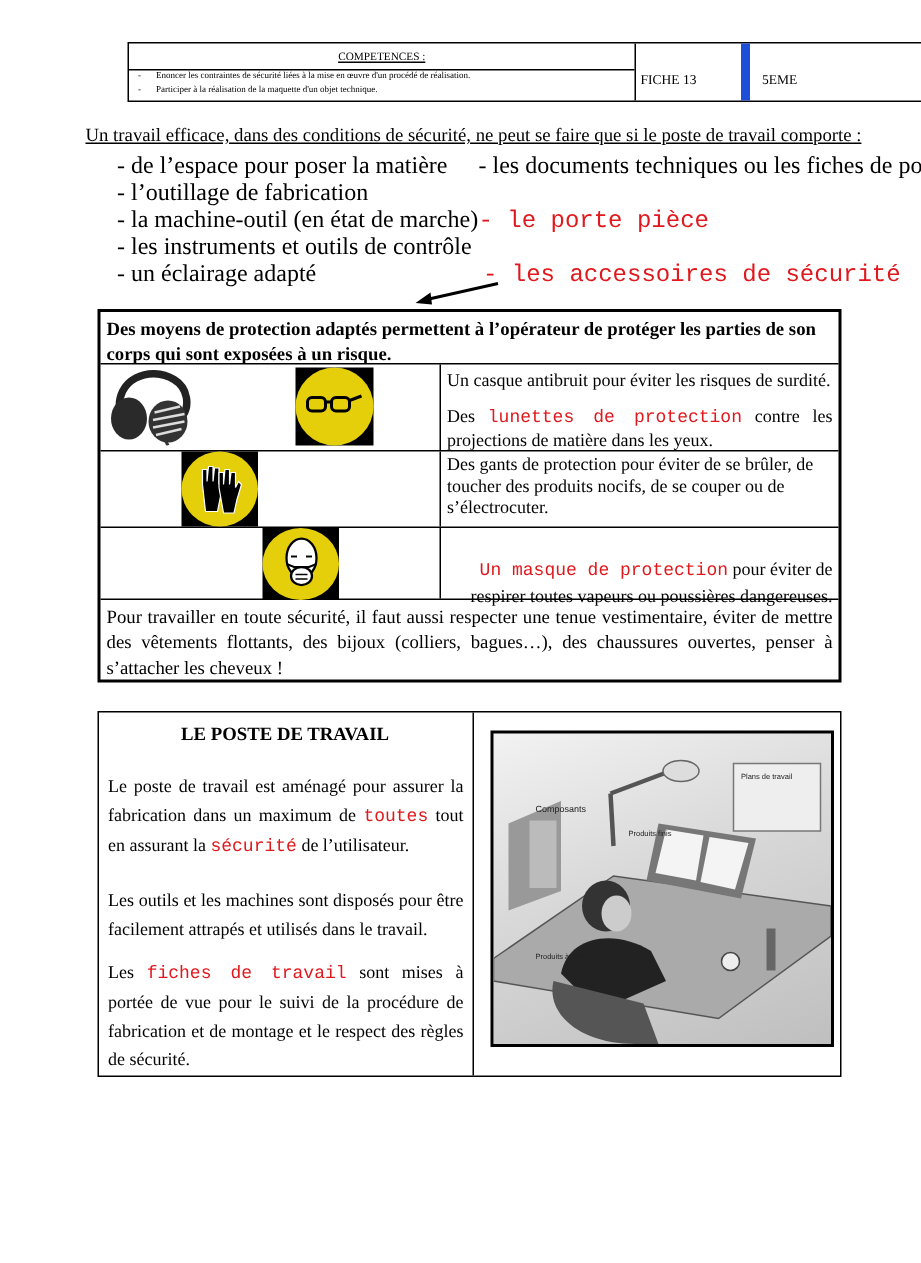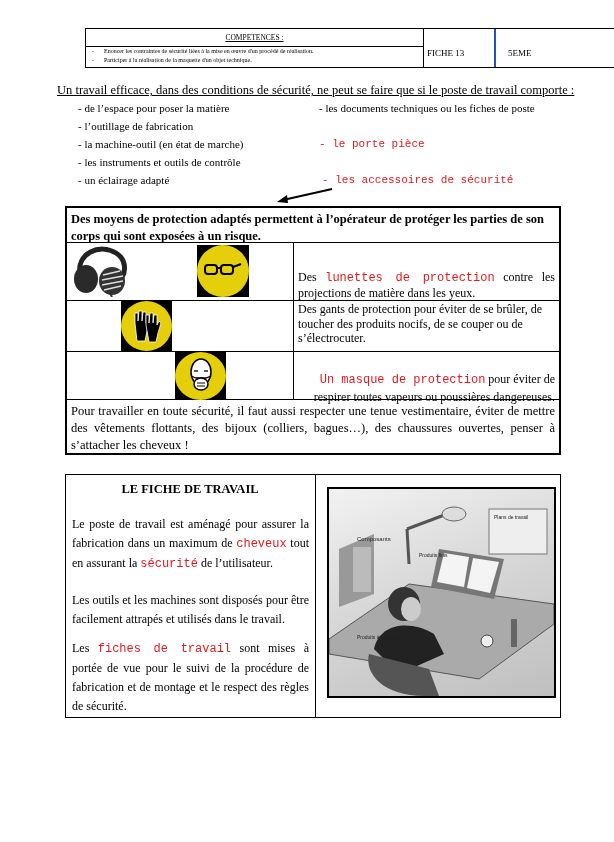--- a/index.html
+++ b/index.html
@@ -8,29 +8,29 @@
   .red { color:#e0191e;font-family:Liberation Mono, monospace; }
 
   
   #hdr { left:85px; top:28px; width:572px; height:40px; border:1px solid #000; box-sizing:border-box;text-decoration:underline; }
   #hdr .c1 { position:absolute; left:0; top:0; width:337px; height:38px; border-right:1px solid #000; }
   #hdr .c1top { height:17px; border-bottom:1px solid #000; text-align:center; font-size:7.5px; line-height:17px; }
   #hdr .c1top span { text-decoration:underline; }
   #hdr .c1 ul { margin:0; padding:0; list-style:none; font-size:6px; line-height:8.5px; }
   #hdr .c1 li { padding-left:18px; position:relative; }
   #hdr .c1 li::before { content:"-"; position:absolute; left:6px; }
-  #hdr .c2 { position:absolute; left:337px; top:0; width:71px; height:38px; border-right:2px solid #1d4ed8; }
+  #hdr .c2 { position:absolute; left:337px; top:0; width:71px; height:38px; border-right:6px solid #1d4ed8; }
   #hdr .c2 span, #hdr .c3 span { position:absolute; top:19px; font-size:9px; }
   #hdr .c2 span { left:4px; }
   #hdr .c3 { position:absolute; left:408px; top:0; width:65px; height:38px; }
   #hdr .c3 span { left:14px; }
 
   
   #intro-title { left:57px; top:83px; font-size:12.5px; text-decoration:underline; white-space:nowrap; }
-  .li { font-size:11px; white-space:nowrap; }
+  .li { font-size:16px; white-space:nowrap; }
 
   
   #arrow { left:275px; top:186px; }
 
   
   #prot { left:65px; top:206px; width:496px; height:249px; border:2px solid #000; box-sizing:border-box; }
   .row { position:absolute; left:0; width:492px; border-bottom:1px solid #000; box-sizing:border-box; }
   .row .imgcell { position:absolute; left:0; top:0; width:227px; height:100%; border-right:1px solid #000; box-sizing:border-box; }
   .row .txt { position:absolute; left:231px; right:4px; font-size:12px; line-height:14.5px; text-align:justify; }
   #r0 { top:0; height:35px;font-weight:bold; }
@@ -107,20 +107,21 @@
       <div class="picto" style="left:130px;top:2px;width:52px;height:52px">
         <div class="disc"></div>
         <svg style="position:absolute;left:6px;top:16px" width="40" height="18" viewBox="0 0 40 18">
           <rect x="2" y="4" width="12" height="9" rx="3" fill="none" stroke="#000" stroke-width="2"></rect>
           <rect x="18" y="4" width="12" height="9" rx="3" fill="none" stroke="#000" stroke-width="2"></rect>
           <line x1="14" y1="7" x2="18" y2="7" stroke="#000" stroke-width="2"></line>
           <path d="M30 6 L38 3" stroke="#000" stroke-width="2"></path>
         </svg>
       </div>
     </div>
+    <div class="txt" style="top:3px">Un casque antibruit pour éviter les risques de surdité.</div>
     <div class="txt" style="top:27px"><span>Des </span><span class="red">lunettes de protection</span><span> contre les projections de matière dans les yeux.</span></div>
   </div>
 
   <div class="row" id="r2">
     <div class="imgcell">
       <div class="picto" style="left:54px;top:0;width:51px;height:50px">
         <div class="disc"></div>
         <svg style="position:absolute;left:11px;top:8px" width="30" height="34" viewBox="0 0 30 34">
           <path d="M3 14 L3 4 L6 4 L6 12 L7 2 L10 2 L10 12 L11 3 L14 3 L14 14 L16 10 L18 12 L15 22 L13 32 L5 32 Z" fill="#000" stroke="#fff" stroke-width="0.8"></path>
           <path d="M14 16 L14 6 L17 6 L17 14 L18 4 L21 4 L21 14 L22 6 L25 6 L25 16 L27 12 L29 14 L26 24 L24 33 L17 33 Z" fill="#000" stroke="#fff" stroke-width="0.8"></path>
@@ -148,22 +149,22 @@
     <div class="txt" style="top:19px;line-height:17px;text-align:right"><span class="red">Un masque de protection</span><span> pour éviter de respirer toutes vapeurs ou poussières dangereuses.</span></div>
   </div>
 
   <div class="row" id="r4">
     <div class="full">Pour travailler en toute sécurité, il faut aussi respecter une tenue vestimentaire, éviter de mettre des vêtements flottants, des bijoux (colliers, bagues…), des chaussures ouvertes, penser à s’attacher les cheveux !</div>
   </div>
 </div>
 
 <div id="poste" class="abs">
   <div class="lhs">
-    <h2>LE FICHE DE TRAVAIL</h2>
-    <div class="p" style="top:40px"><span>Le poste de travail est aménagé pour assurer la fabrication dans un maximum de </span><span class="red">cheveux</span><span> tout en assurant la </span><span class="red">sécurité</span><span> de l’utilisateur.</span></div>
+    <h2>LE POSTE DE TRAVAIL</h2>
+    <div class="p" style="top:40px"><span>Le poste de travail est aménagé pour assurer la fabrication dans un maximum de </span><span class="red">toutes</span><span> tout en assurant la </span><span class="red">sécurité</span><span> de l’utilisateur.</span></div>
     <div class="p" style="top:116px">Les outils et les machines sont disposés pour être facilement attrapés et utilisés dans le travail.</div>
     <div class="p" style="top:164px"><span>Les </span><span class="red">fiches de travail</span><span> sont mises à portée de vue pour le suivi de la procédure de fabrication et de montage et le respect des règles de sécurité.</span></div>
   </div>
   <div style="position:absolute;left:250px;top:0;width:244px;height:242px">
     <div id="photo">
       <svg width="225" height="207" viewBox="0 0 225 207">
 
         <rect x="160" y="20" width="58" height="45" fill="#eee" stroke="#777"></rect>
 
         <polygon points="10,60 45,45 45,105 10,118" fill="#999"></polygon>

